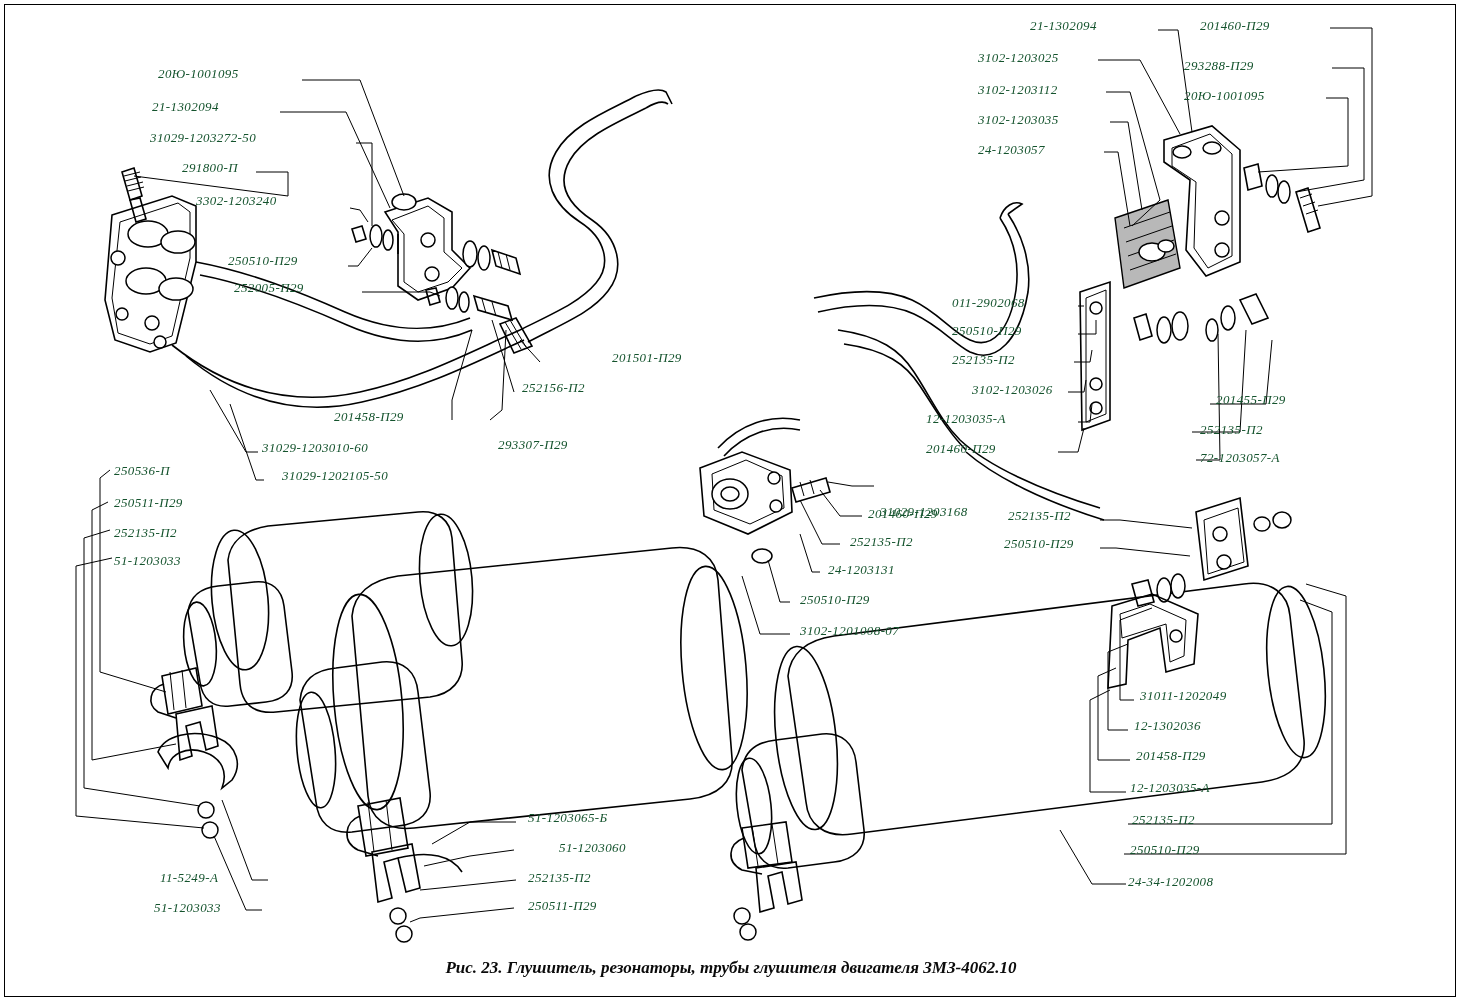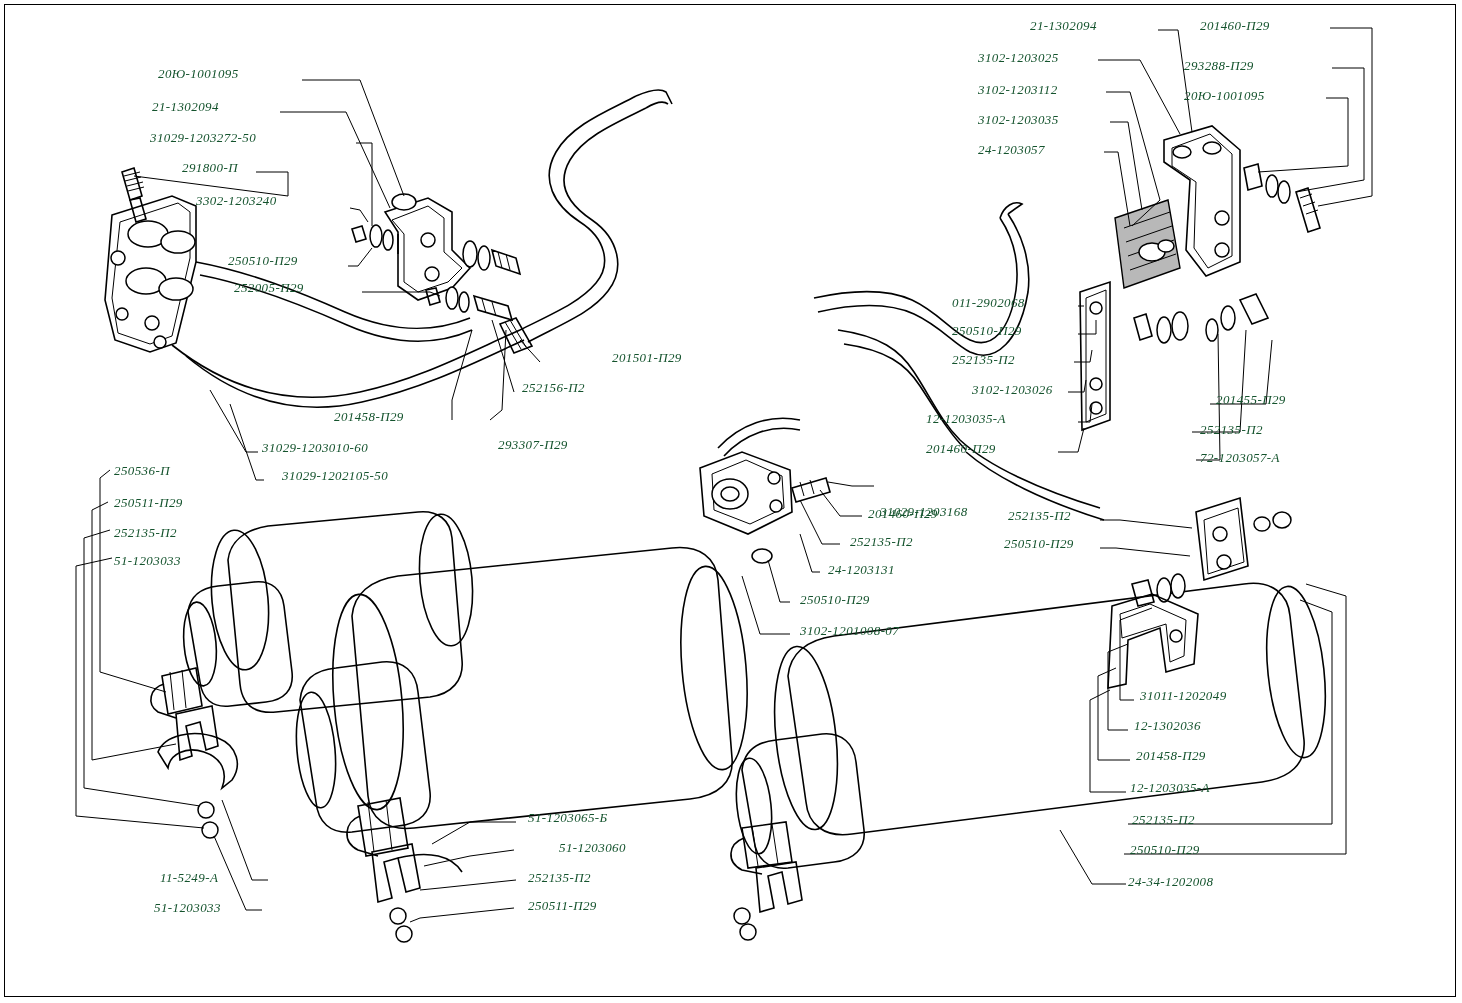--- a/index.html
+++ b/index.html
@@ -396,14 +396,15 @@
   <div class="label" style="left:1004px; top:536px;">250510-П29</div>
 
   <div class="label" style="left:1140px; top:688px;">31011-1202049</div>
   <div class="label" style="left:1134px; top:718px;">12-1302036</div>
   <div class="label" style="left:1136px; top:748px;">201458-П29</div>
   <div class="label" style="left:1130px; top:780px;">12-1203035-А</div>
   <div class="label" style="left:1132px; top:812px;">252135-П2</div>
   <div class="label" style="left:1130px; top:842px;">250510-П29</div>
   <div class="label" style="left:1128px; top:874px;">24-34-1202008</div>
 
+  <div class="caption">Рис. 23. Глушитель, резонаторы, трубы глушителя двигателя ЗМЗ-4062.10</div>
 
 </div>
 
 </body></html>

